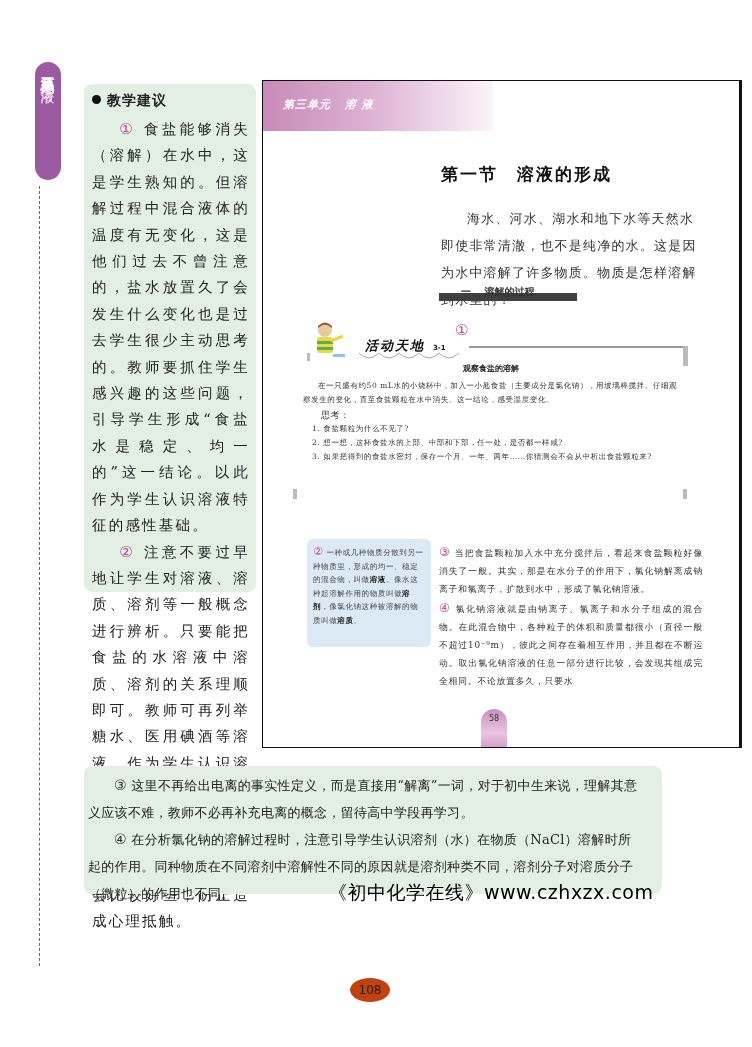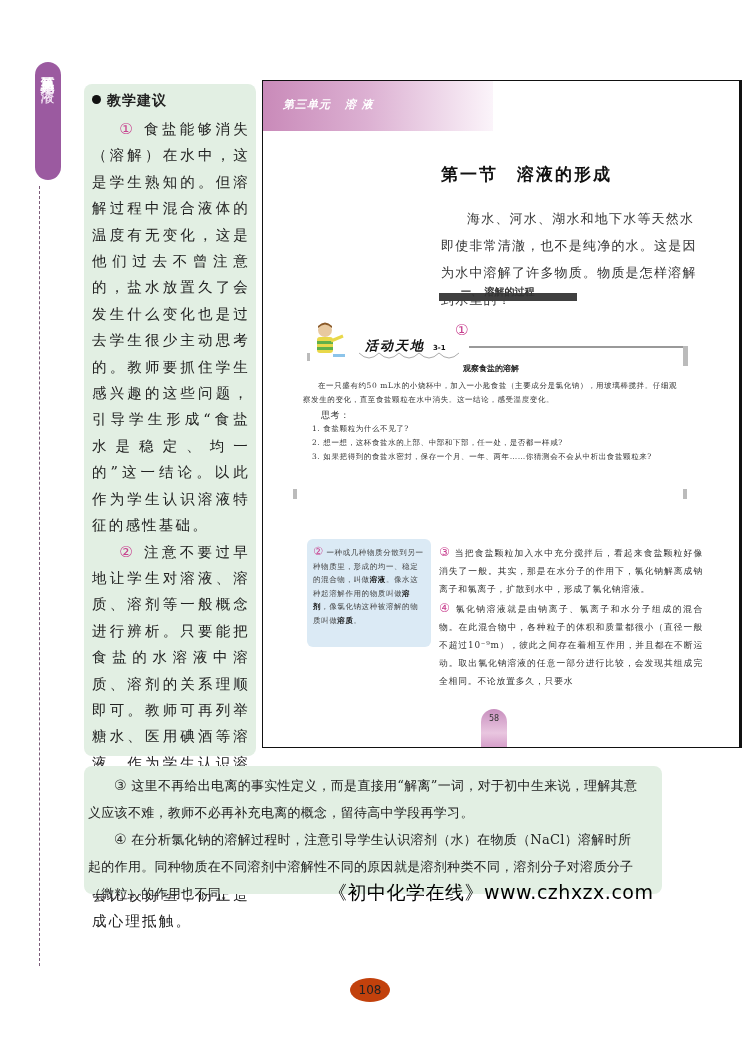--- a/index.html
+++ b/index.html
@@ -15,21 +15,21 @@
   }
   .unit-tab .lbl { writing-mode: vertical-rl; letter-spacing: 1px; }
   .unit-tab .sub { writing-mode: vertical-rl; font-weight: normal; margin-top: 6px; color: #f4e6f5; letter-spacing: 2px; }
   .dash-line {
     position: absolute; left: 39px; top: 186px; width: 0; height: 780px;
     border-left: 1.5px dashed #7a5a78;
   }
 
   
   .tip-box {
-    position: absolute; left: 84px; top: 84px; width: 172px; height: 672px;
+    position: absolute; left: 84px; top: 84px; width: 172px; height: 508px;
     background: #e2efe3; border-radius: 8px; padding: 8px 6px 0 8px;
   }
   .tip-title { font-family: "DejaVu Sans", sans-serif; font-size: 14px; font-weight: bold; margin-bottom: 6px; letter-spacing: 1px; }
   .tip-title .dot { display: inline-block; width: 9px; height: 9px; background: #111; border-radius: 50%; margin-right: 6px; vertical-align: 1px; }
   .tip-para { font-size: 14.5px; line-height: 26.4px; letter-spacing: 2.2px; text-align: justify; color: #222; }
   .num { color: #c8408f; font-family: "DejaVu Sans", sans-serif; font-size: 15px; }
 
   
   .page {
     position: absolute; left: 262px; top: 80px; width: 478px; height: 668px;

